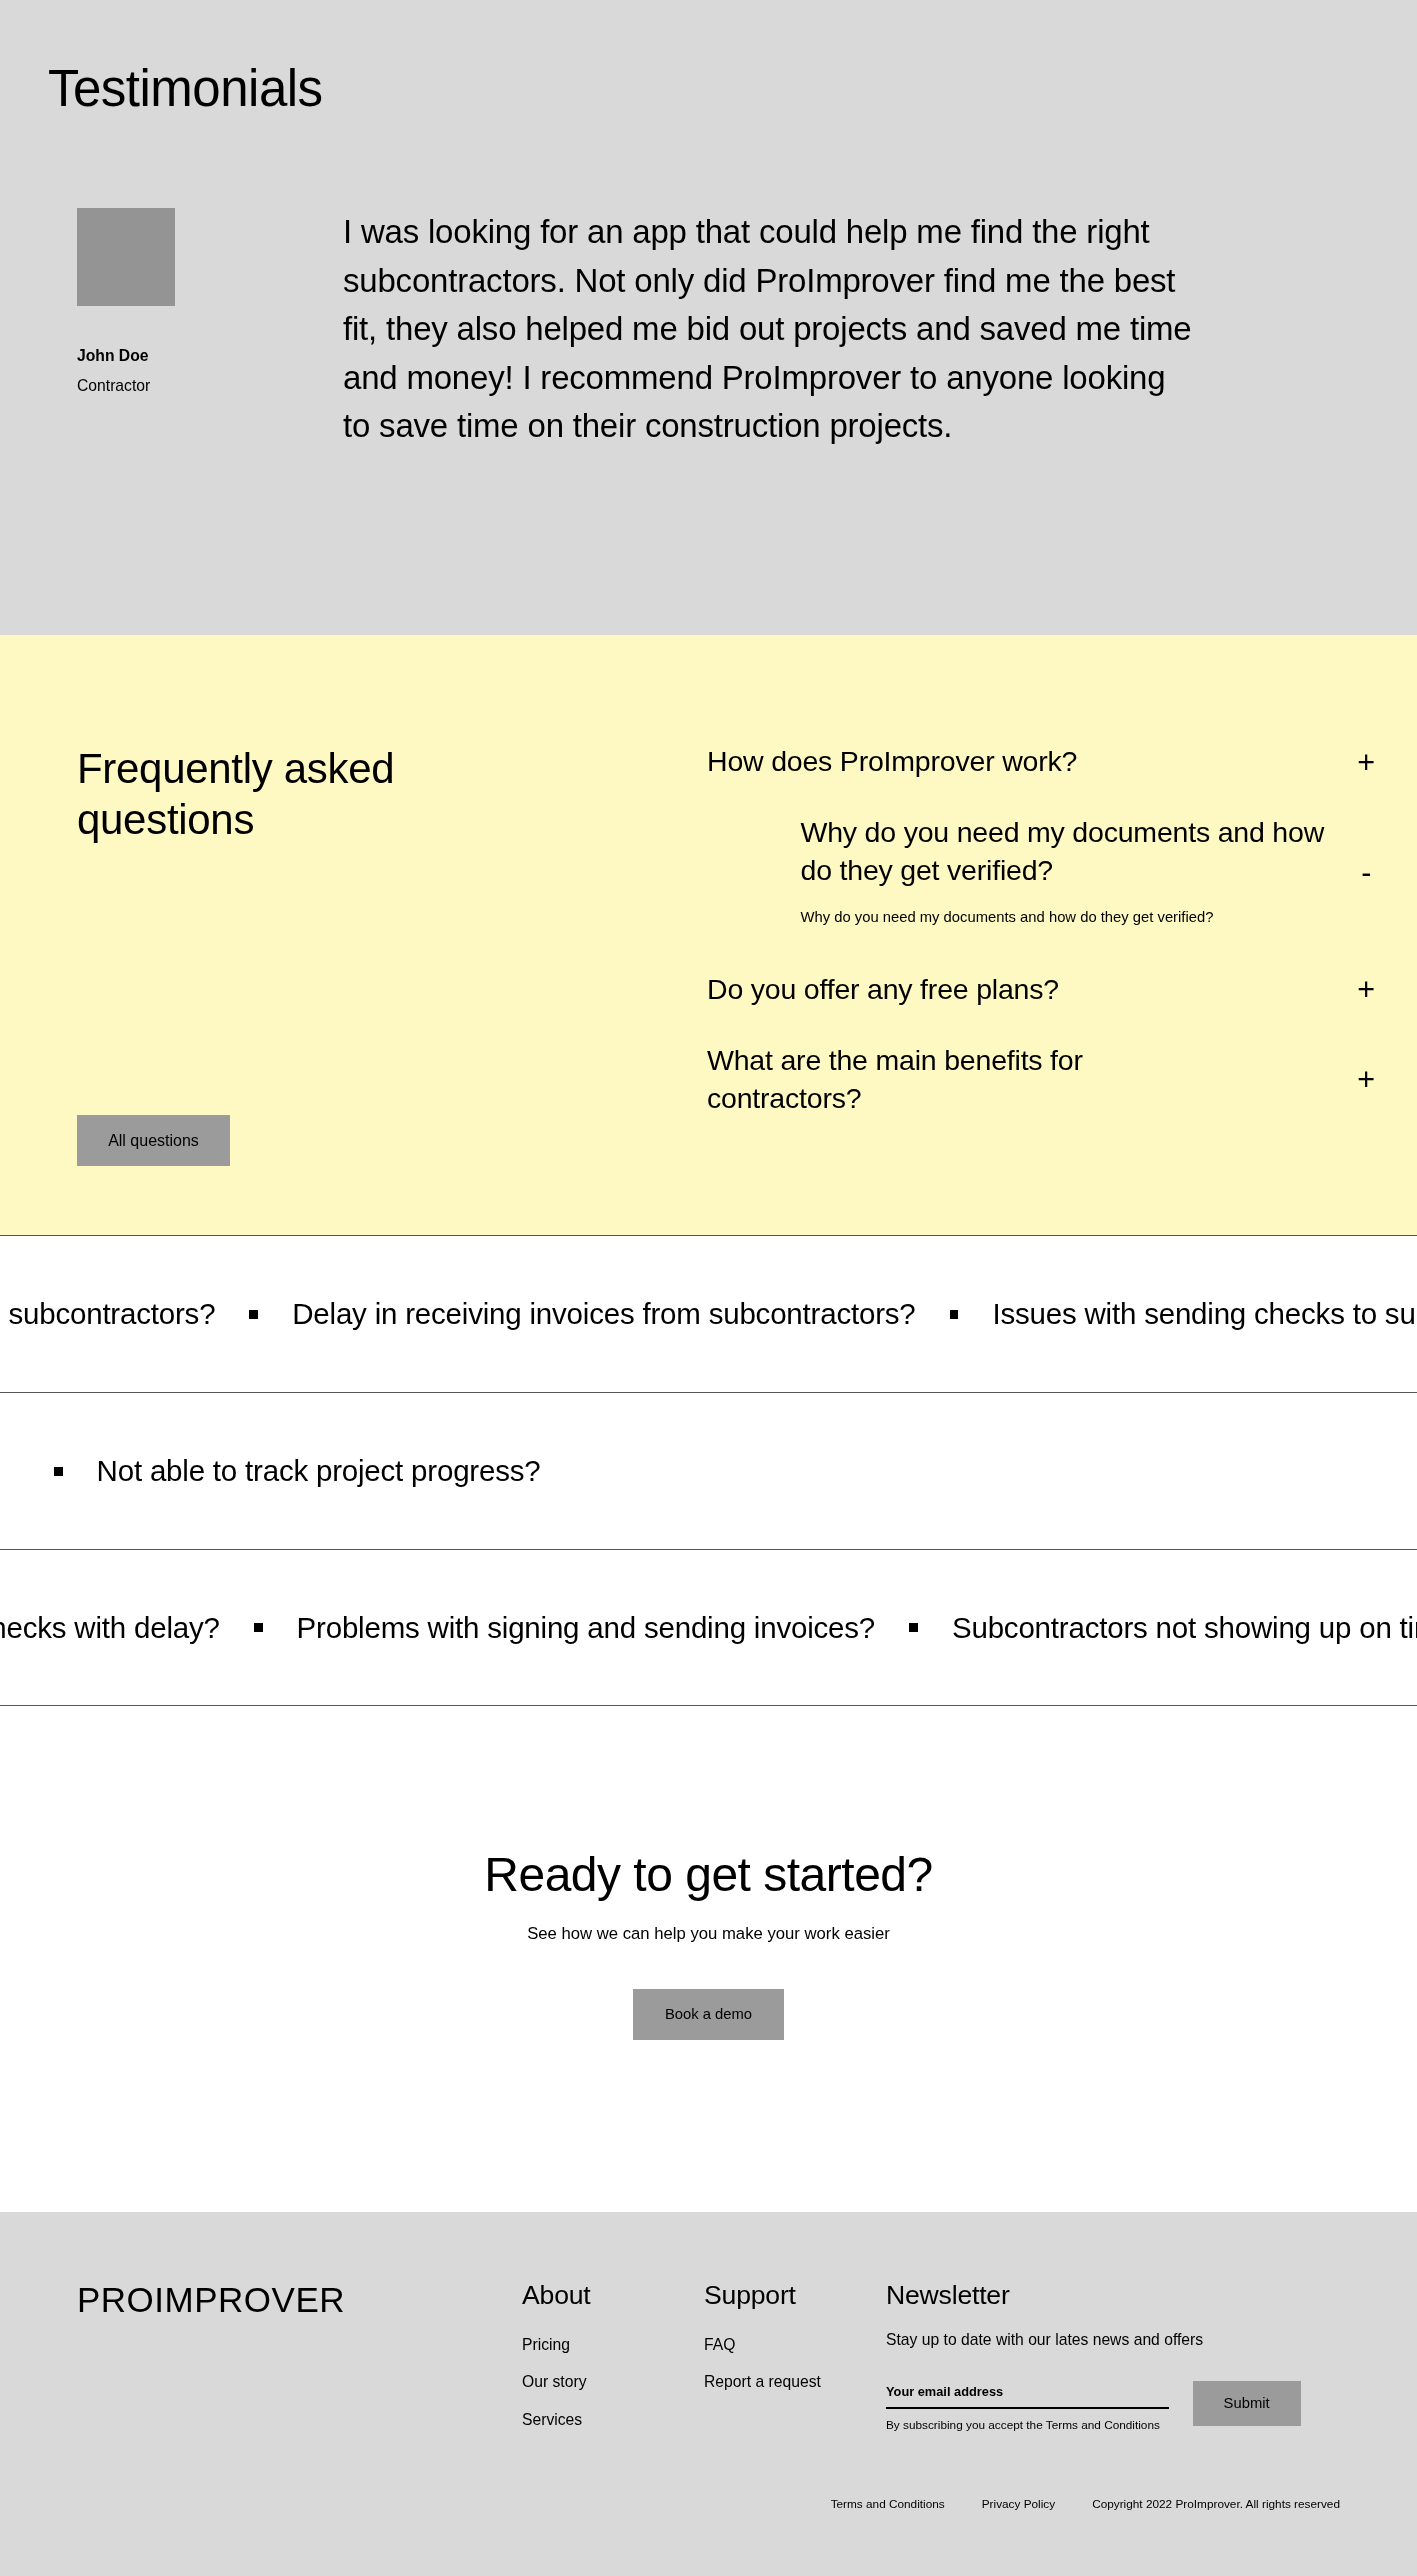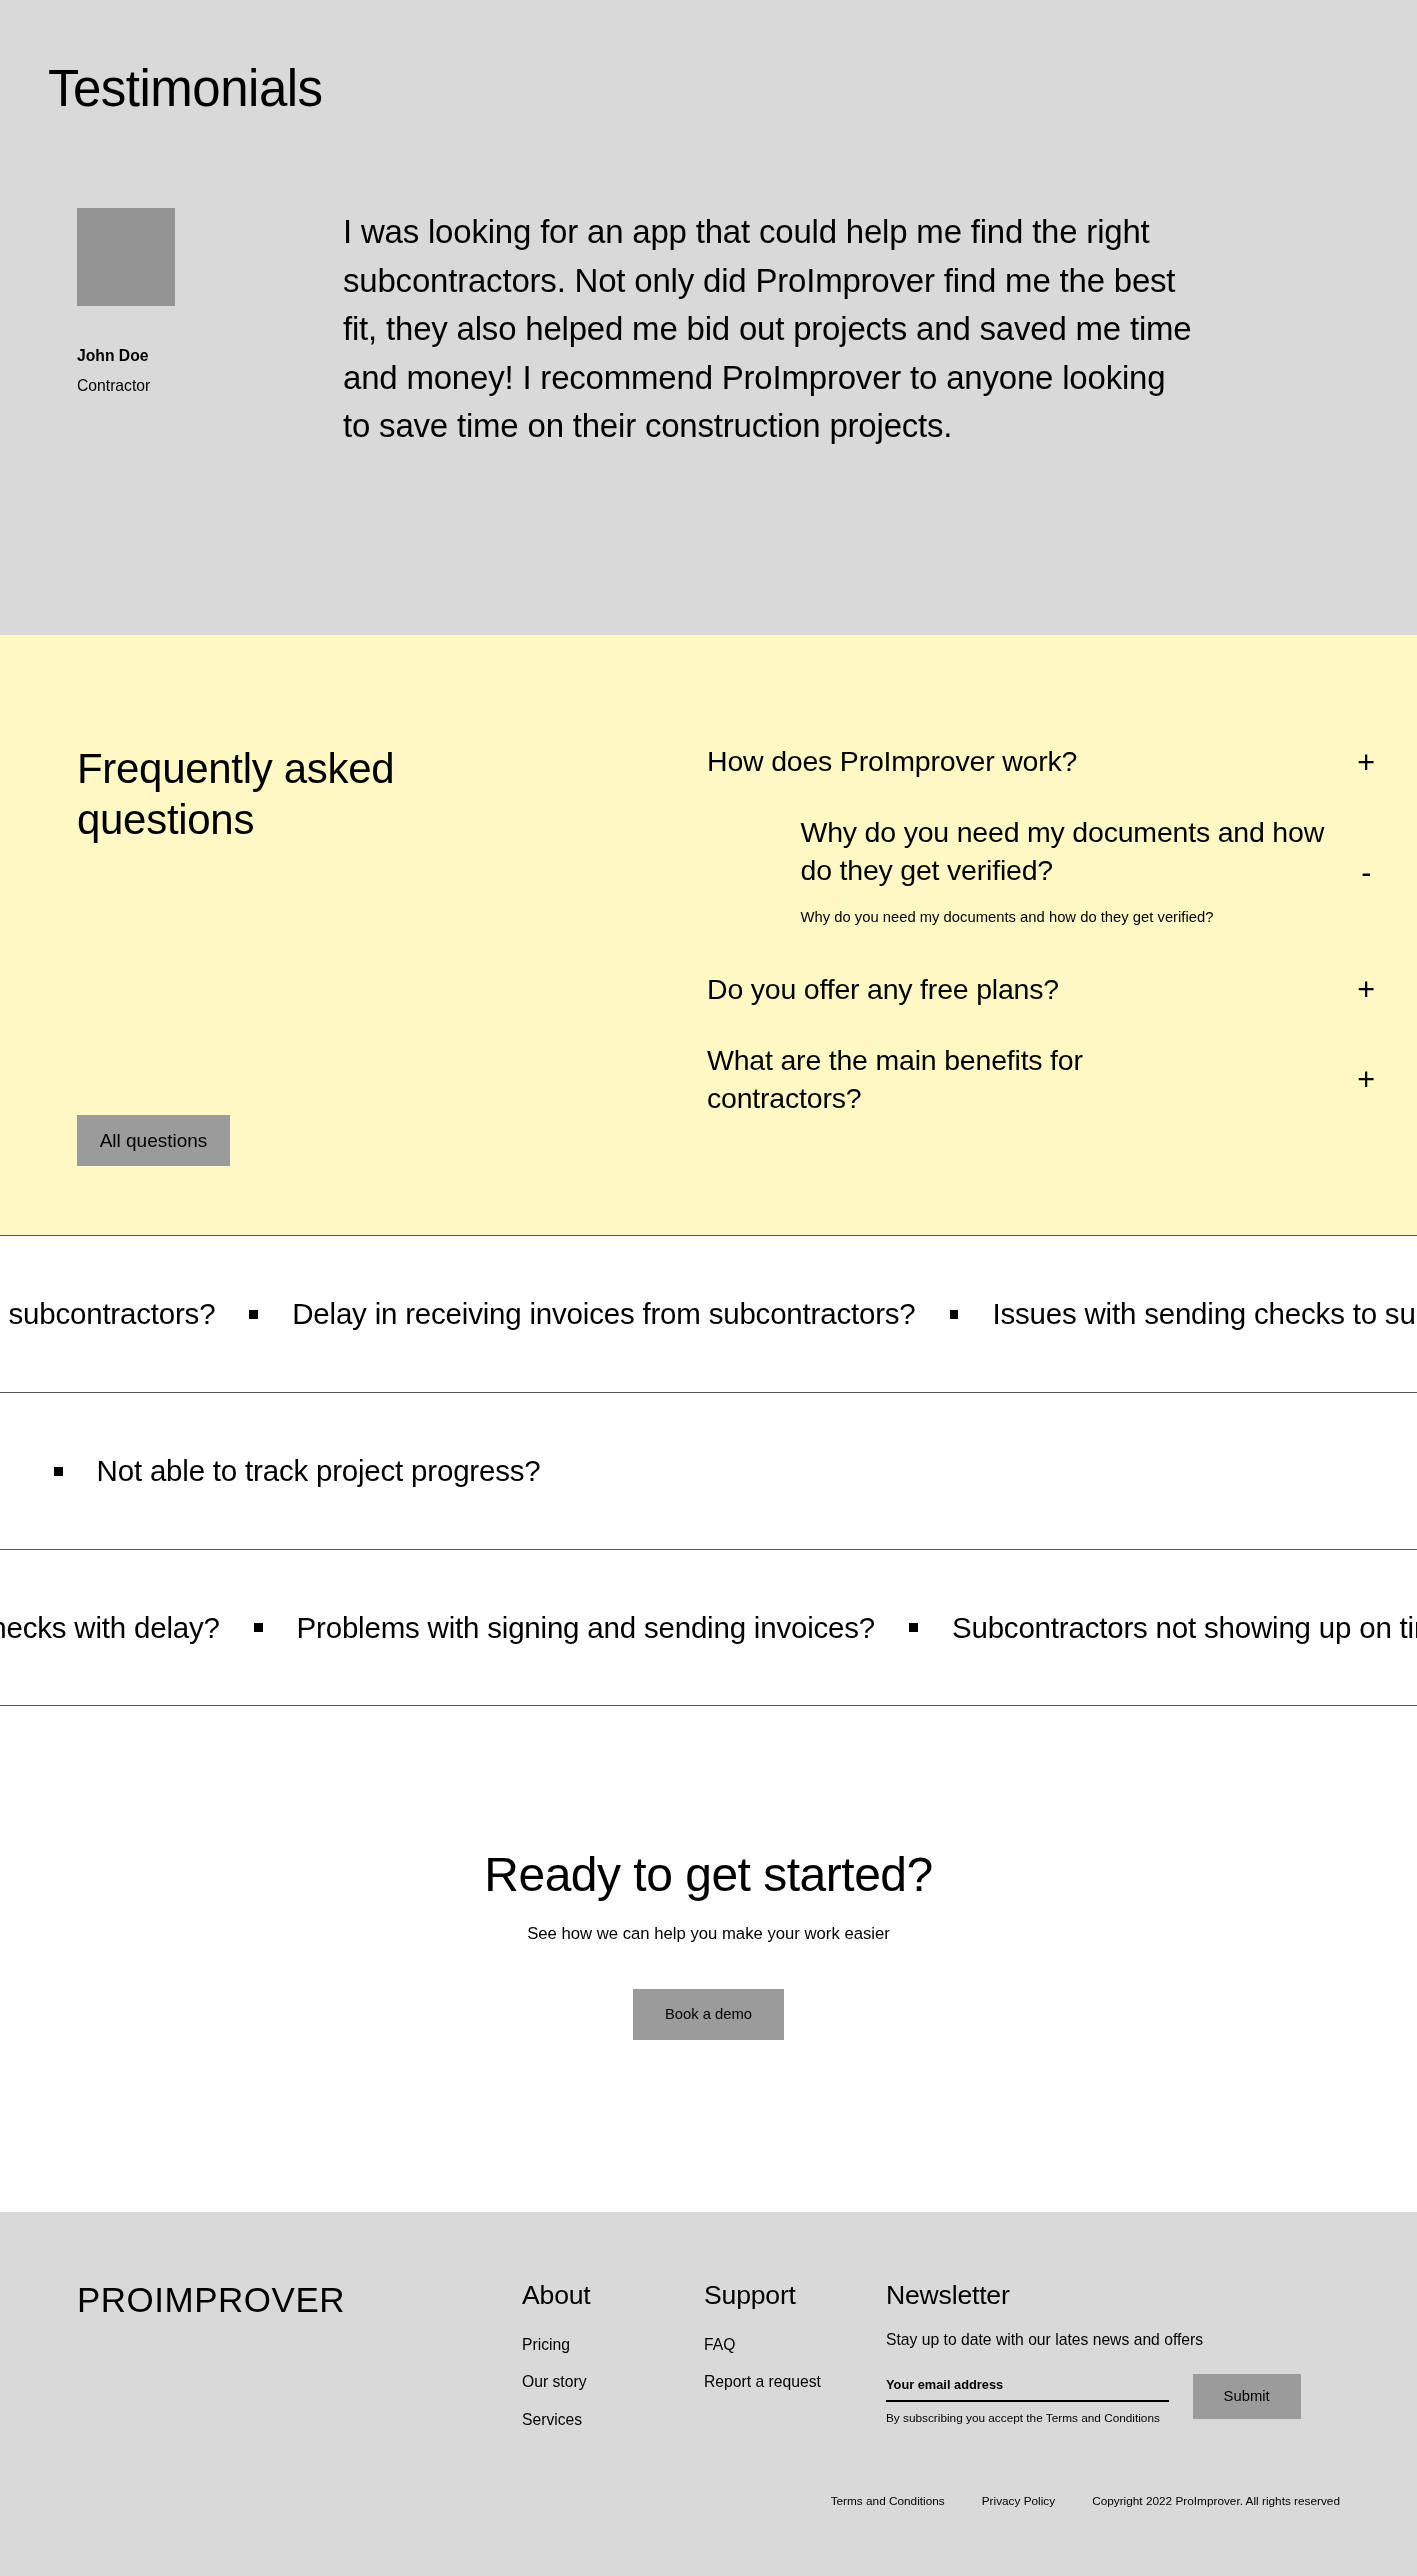--- a/index.html
+++ b/index.html
@@ -89,21 +89,21 @@
   }
   .faq-all-btn {
     position: absolute;
     top: 372px;
     left: 0;
     width: 153px;
     height: 51px;
     background: #9b9b9b;
     border: none;
     font-family: "Liberation Sans", sans-serif;
-    font-size: 19px;
+    font-size: 16px;
     color: #000;
     cursor: pointer;
   }
   .faq-right {
     width: 674px;
     flex: 0 0 auto;
   }
   .faq-item {
     display: flex;
     align-items: flex-start;
@@ -247,21 +247,21 @@
     font-weight: 400;
     line-height: 1.1;
     letter-spacing: -0.2px;
   }
   .newsletter-sub {
     margin-top: 20.7px;
     font-size: 15.7px;
     font-weight: 400;
   }
   .newsletter-form {
-    margin-top: 25px;
+    margin-top: 32px;
     display: flex;
     align-items: flex-end;
     gap: 23.6px;
   }
   .newsletter-field { width: 283px; }
   .newsletter-input {
     width: 100%;
     border: none;
     border-bottom: 2px solid #000;
     background: transparent;

